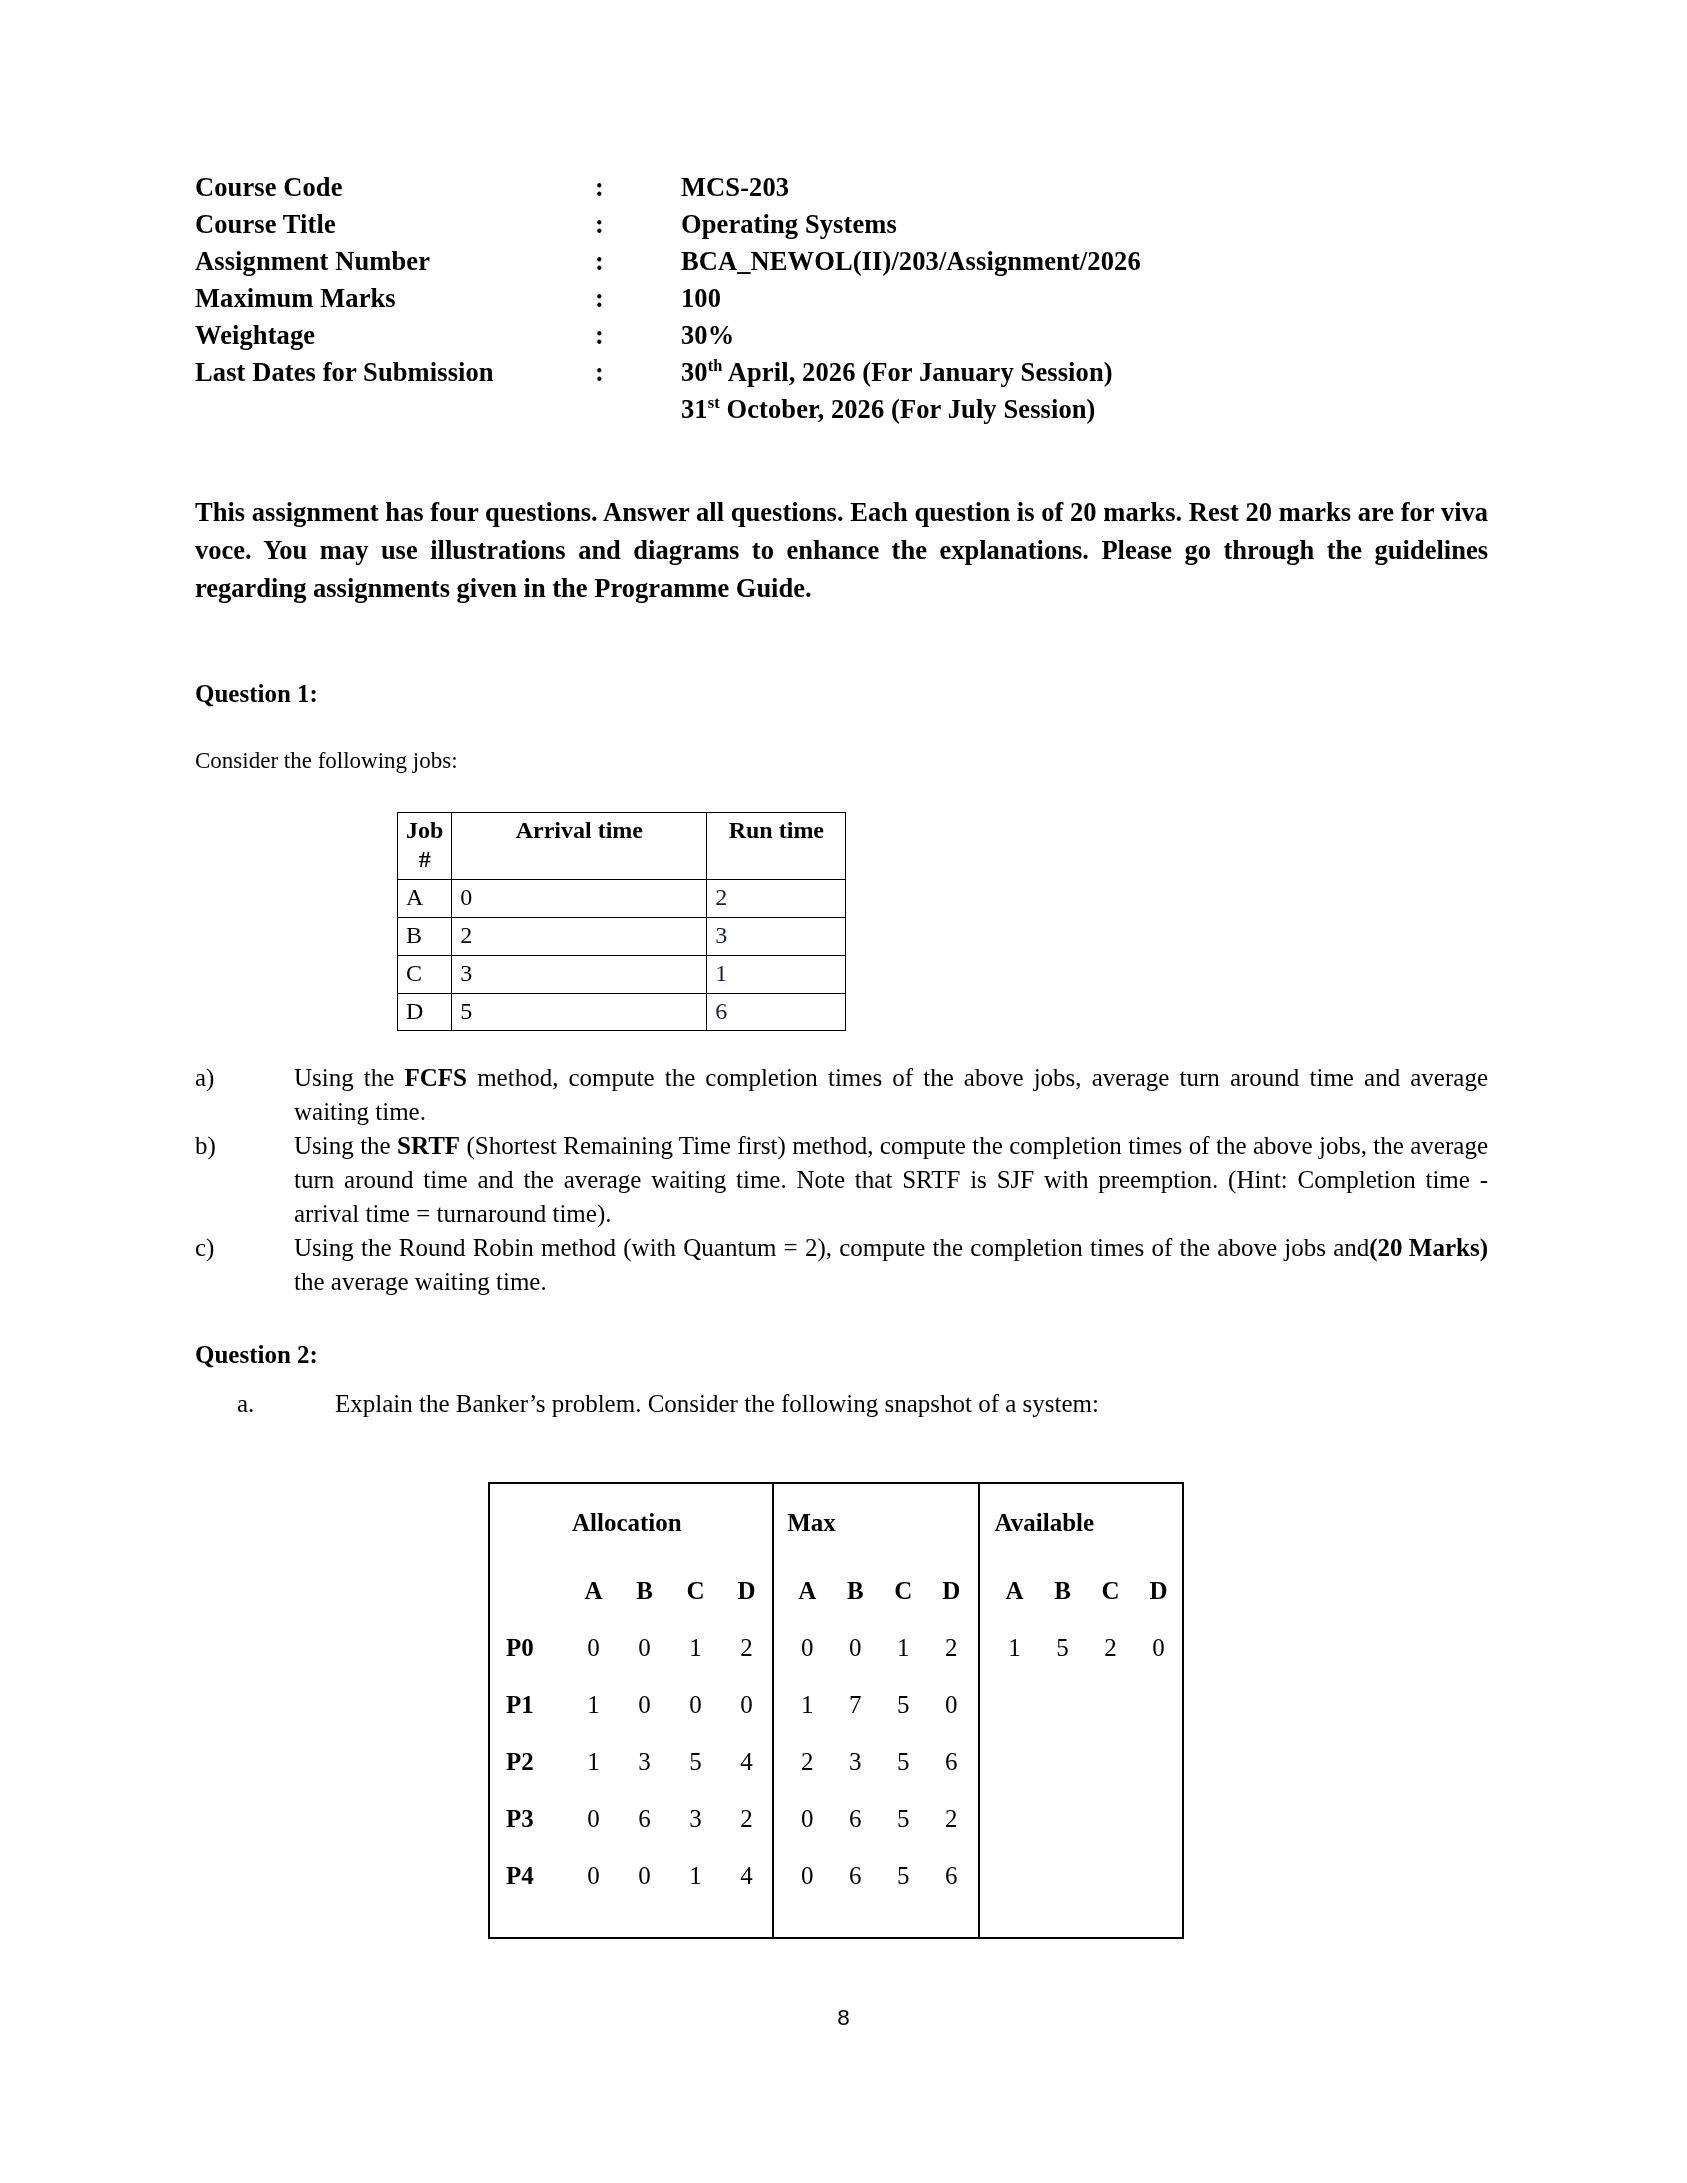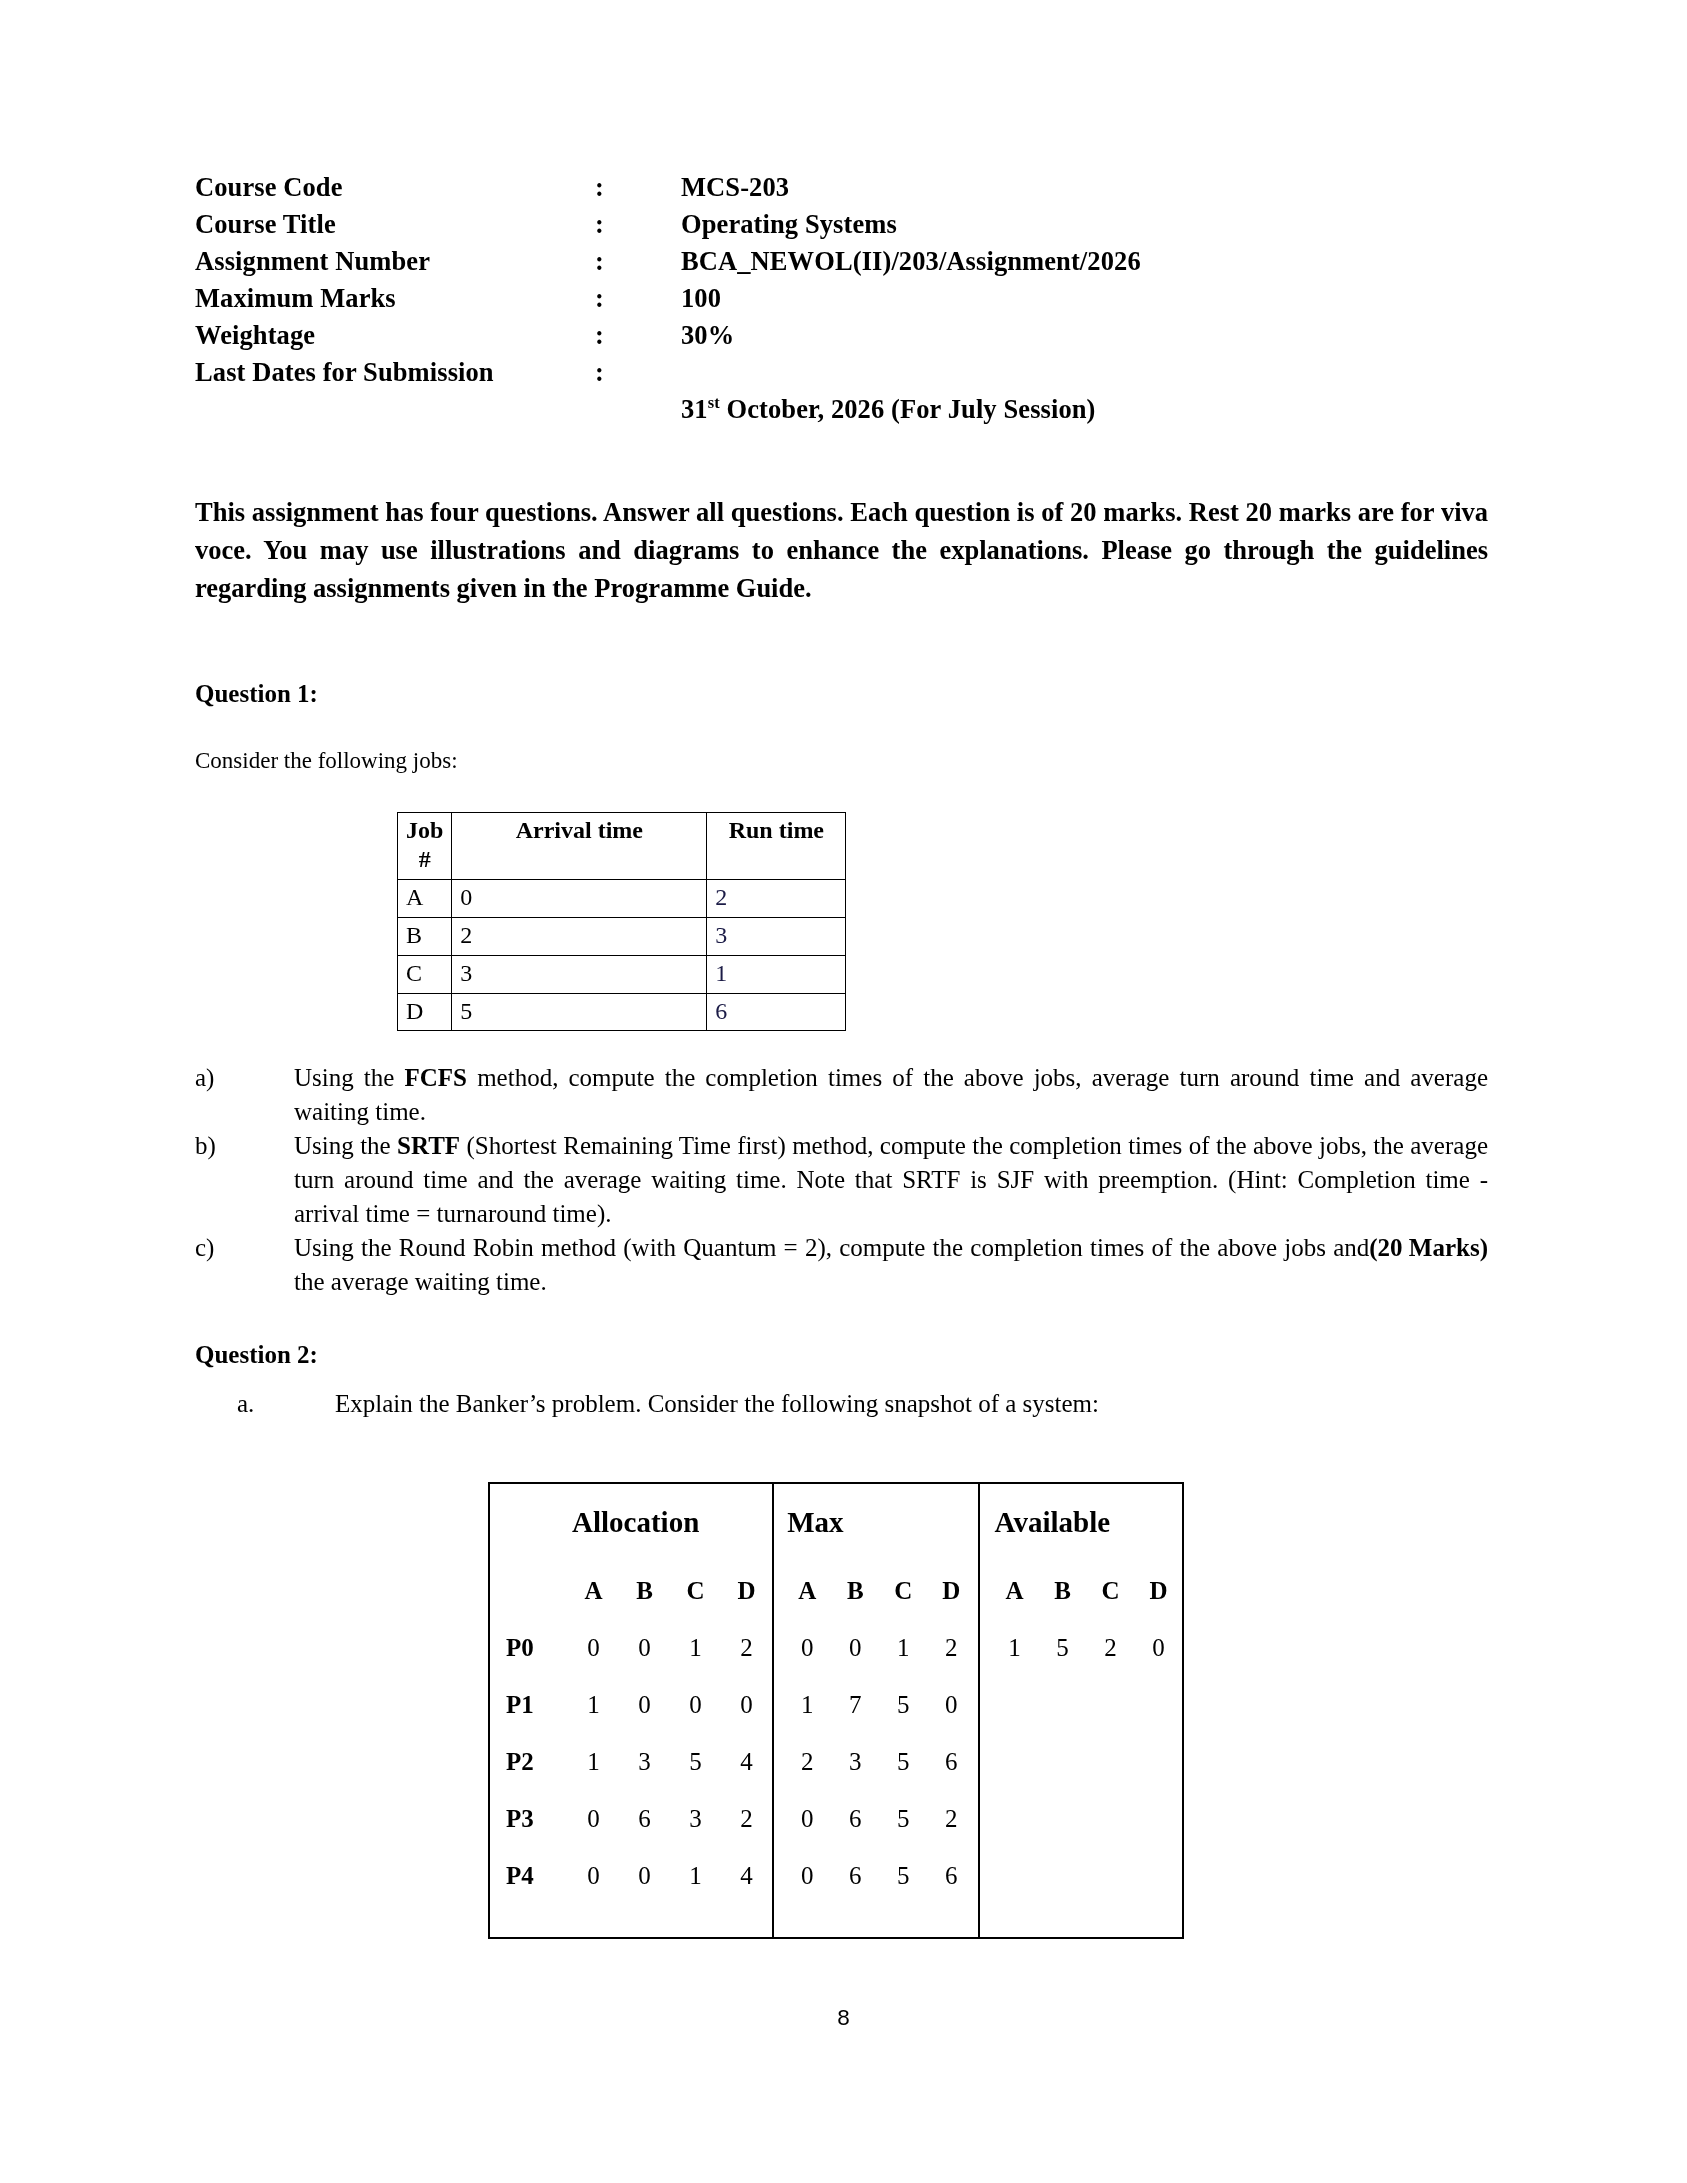--- a/index.html
+++ b/index.html
@@ -173,21 +173,21 @@
     position: relative;
     height: 100%;
   }
   .bk-alloc { width: 284px; border-right: 2.6px solid #000000; }
   .bk-max   { width: 206px; border-right: 2.6px solid #000000; }
   .bk-avail { width: 200px; }
   .bk-title {
     position: absolute;
     top: 24px;
     font-weight: bold;
-    font-size: 29px;
+    font-size: 25px;
     line-height: 29px;
     white-space: nowrap;
   }
   .bk-alloc .bk-title { left: 82px; }
   .bk-max   .bk-title { left: 13.2px; }
   .bk-avail .bk-title { left: 14.6px; }
   .bk-grid {
     position: absolute;
     top: 78px;
     display: grid;
@@ -259,20 +259,21 @@
       <span class="meta-value">100</span>
     </div>
     <div class="meta-row">
       <span class="meta-label">Weightage</span>
       <span class="meta-colon">:</span>
       <span class="meta-value">30%</span>
     </div>
     <div class="meta-row">
       <span class="meta-label">Last Dates for Submission</span>
       <span class="meta-colon">:</span>
+      <span class="meta-value"><span>30</span><sup>th</sup><span> April, 2026 (For January Session)</span></span>
     </div>
     <div class="meta-row">
       <span class="meta-value cont"><span>31</span><sup>st</sup><span> October, 2026 (For July Session)</span></span>
     </div>
   </div>
 
   <div class="intro">This assignment has four questions. Answer all questions. Each question is of 20 marks. Rest 20 marks are for viva voce.  You may use illustrations and diagrams to enhance the explanations.   Please go through the guidelines regarding assignments given in the Programme Guide.</div>
 
   <div class="q-heading" id="q1-heading">Question 1:</div>
   <div class="plain-line" id="consider-line">Consider the following jobs:</div>

